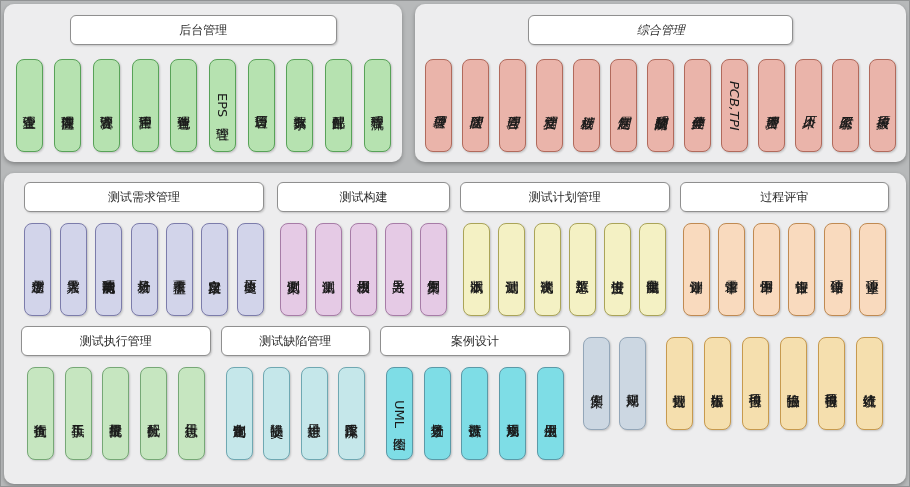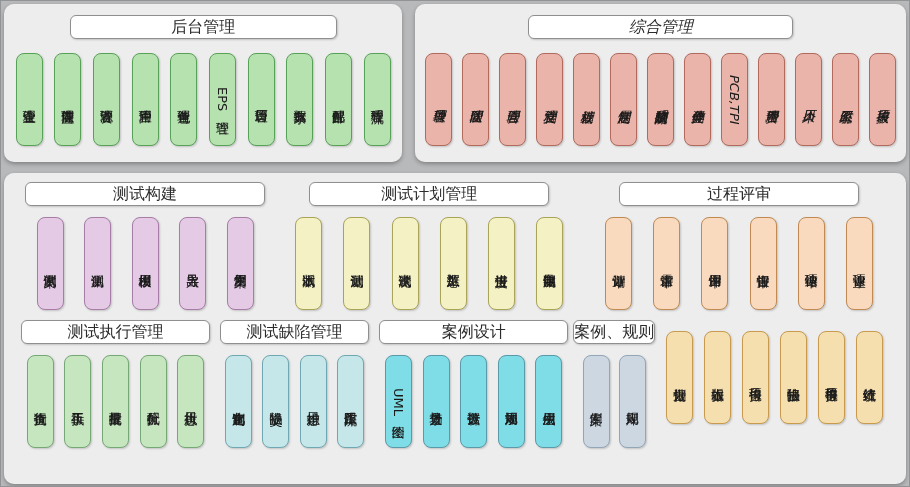--- a/index.html
+++ b/index.html
@@ -19,24 +19,24 @@
     box-shadow:0 2px 4px rgba(0,0,0,0.30), 0 0 1px rgba(255,255,255,0.6) inset;
     display:flex; flex-direction:column; align-items:center;
   }
   .panel-left  { flex:398 1 0; }
   .panel-right { flex:490 1 0;font-style:italic; }
   .bottom-panel {
     margin-top:11px; height:311px; width:100%;
     padding-top:9px;
   }
   .hdr {
-    height:24px; background:#ffffff;
+    height:30px; background:#ffffff;
     border:1px solid #8f8f8f; border-radius:6px;
     display:flex; align-items:center; justify-content:center;
-    font-size:16px; color:#2b2b2b;
+    font-size:12px; color:#2b2b2b;
     box-shadow:1px 1px 2px rgba(0,0,0,0.18);
     white-space:nowrap;
   }
   .panel > .hdr { margin-top:11px; }
   .panel > .items { margin-top:14px; }
   .items {
     display:flex; justify-content:space-evenly; align-items:flex-start;
     width:100%;
   }
   .item {
@@ -91,20 +91,32 @@
           <div class="item" style="background: rgb(234, 180, 170); border-color: rgb(177, 106, 92);">个人日历</div>
           <div class="item" style="background: rgb(234, 180, 170); border-color: rgb(177, 106, 92);">工时系统</div>
           <div class="item" style="background: rgb(234, 180, 170); border-color: rgb(177, 106, 92);">项目报表</div>
         </div>
     </div>
   </div>
 
   <div class="panel bottom-panel">
 
     <div class="section-row">
+      <div class="section" style="flex:7 1 0">
+        <div class="hdr">测试需求管理</div>
+        <div class="items">
+            <div class="item" style="background: rgb(210, 212, 234); border-color: rgb(124, 124, 171);">需求创建</div>
+            <div class="item" style="background: rgb(210, 212, 234); border-color: rgb(124, 124, 171);">需求导入</div>
+            <div class="item" style="background: rgb(210, 212, 234); border-color: rgb(124, 124, 171);">功能点与测试项</div>
+            <div class="item" style="background: rgb(210, 212, 234); border-color: rgb(124, 124, 171);">场景分析</div>
+            <div class="item" style="background: rgb(210, 212, 234); border-color: rgb(124, 124, 171);">需求覆盖</div>
+            <div class="item" style="background: rgb(210, 212, 234); border-color: rgb(124, 124, 171);">自定义字段</div>
+            <div class="item" style="background: rgb(210, 212, 234); border-color: rgb(124, 124, 171);">修改历史</div>
+          </div>
+      </div>
       <div class="section" style="flex:5 1 0">
         <div class="hdr">测试构建</div>
         <div class="items">
             <div class="item" style="background: rgb(229, 202, 229); border-color: rgb(167, 124, 167);">测试案例</div>
             <div class="item" style="background: rgb(229, 202, 229); border-color: rgb(167, 124, 167);">测试集</div>
             <div class="item" style="background: rgb(229, 202, 229); border-color: rgb(167, 124, 167);">用例模板</div>
             <div class="item" style="background: rgb(229, 202, 229); border-color: rgb(167, 124, 167);">导入导出</div>
             <div class="item" style="background: rgb(229, 202, 229); border-color: rgb(167, 124, 167);">案例复用</div>
           </div>
       </div>
@@ -158,21 +170,20 @@
         <div class="hdr">案例设计</div>
         <div class="items">
             <div class="item" style="background: rgb(126, 221, 230); border-color: rgb(91, 154, 168);">UML绘图</div>
             <div class="item" style="background: rgb(126, 221, 230); border-color: rgb(91, 154, 168);">场景查分</div>
             <div class="item" style="background: rgb(126, 221, 230); border-color: rgb(91, 154, 168);">数据设计</div>
             <div class="item" style="background: rgb(126, 221, 230); border-color: rgb(91, 154, 168);">规则添加</div>
             <div class="item" style="background: rgb(126, 221, 230); border-color: rgb(91, 154, 168);">用例生成</div>
           </div>
       </div>
       <div class="section" style="flex:2 1 0">
-        <div class="hdr">案例、规则</div>
         <div class="items">
             <div class="item" style="background: rgb(204, 215, 226); border-color: rgb(147, 166, 184);">案例库</div>
             <div class="item" style="background: rgb(204, 215, 226); border-color: rgb(147, 166, 184);">规则库</div>
           </div>
       </div>
       <div class="section" style="flex:6 1 0">
         <div class="items">
             <div class="item" style="background: rgb(245, 223, 174); border-color: rgb(199, 154, 78);">计划报告</div>
             <div class="item" style="background: rgb(245, 223, 174); border-color: rgb(199, 154, 78);">版本报告</div>
             <div class="item" style="background: rgb(245, 223, 174); border-color: rgb(199, 154, 78);">项目报告</div>

